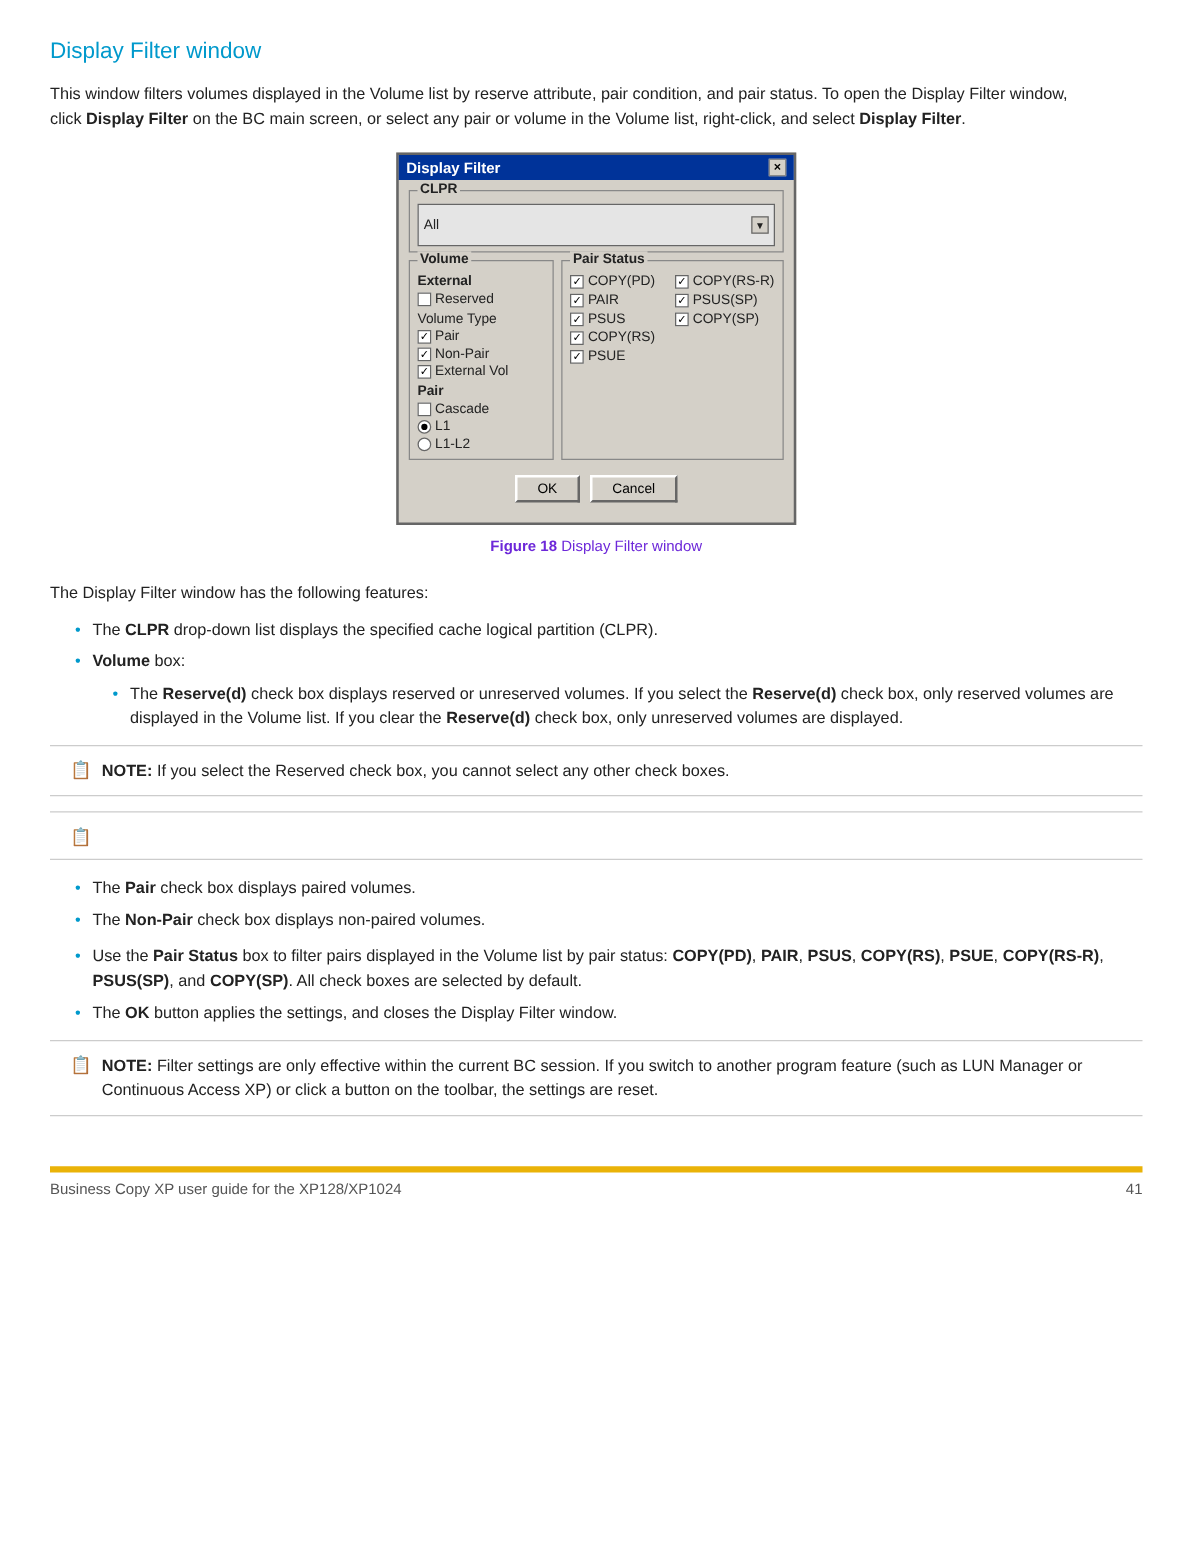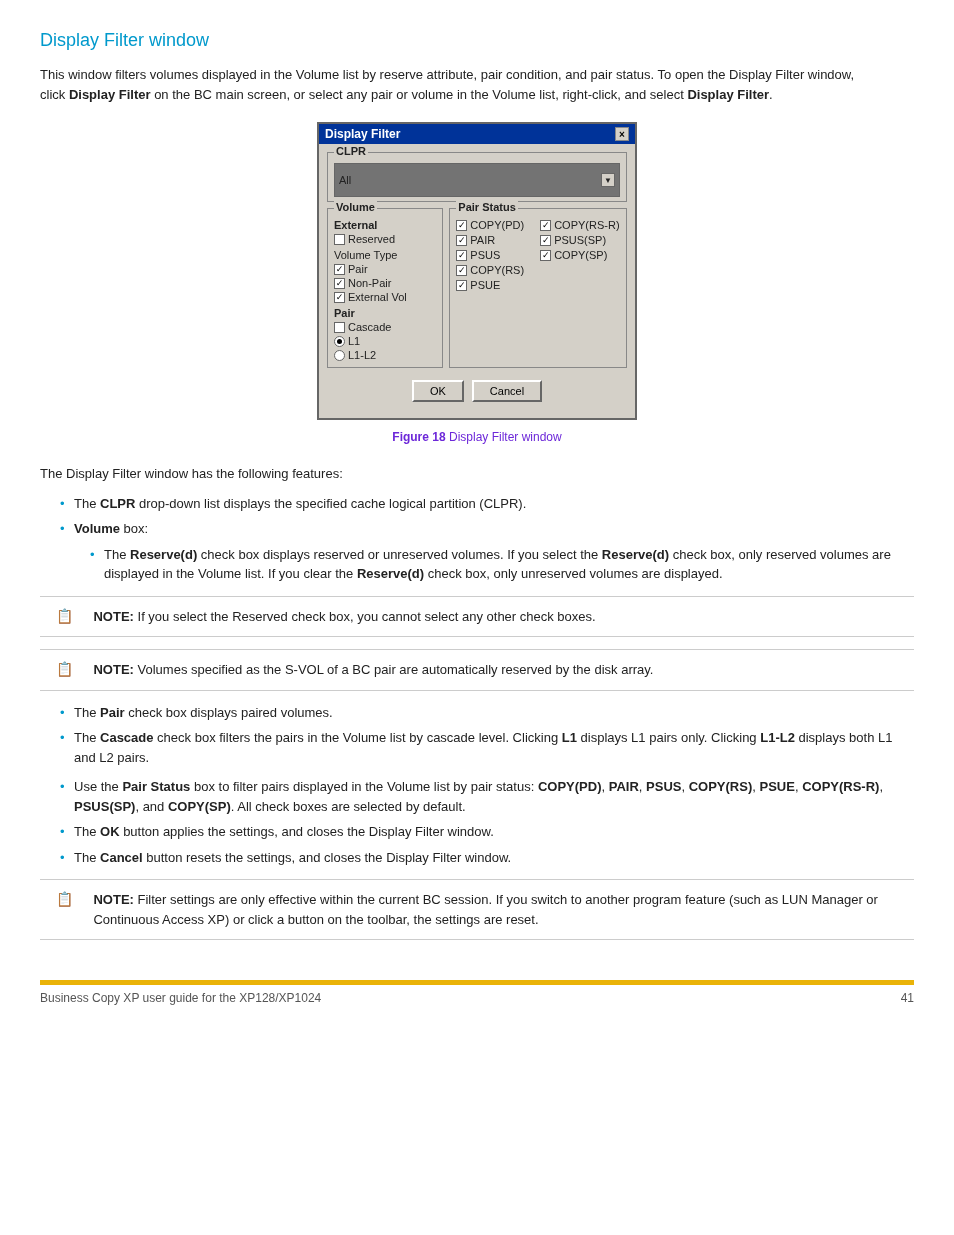--- a/index.html
+++ b/index.html
@@ -89,21 +89,21 @@
     }
 
     .clpr-row {
       display: flex;
       align-items: center;
       margin-top: 4px;
     }
 
     .clpr-dropdown {
       flex: 1;
-      background: #737373;
+      background: #e5e5e5;
       border: 1px solid #666;
       height: 34px;
       display: flex;
       align-items: center;
       padding: 12px 4px;
       font-size: 11px;
       justify-content: space-between;
     }
 
     .dropdown-arrow {
@@ -278,21 +278,20 @@
     .note-icon {
       font-size: 14px;
       color: #555;
       flex-shrink: 0;
       margin-top: 1px;
     }
 
     .note-text {
       font-size: 13px;
       line-height: 1.5;
-      margin-left: 12px;
     }
 
     .note-text strong {
       font-weight: bold;
     }
 
     .footer {
       margin-top: 40px;
       border-top: 5px solid #eab308;
       padding-top: 6px;
@@ -465,44 +464,38 @@
 
 <div class="note-box">
   <span class="note-icon">📋</span>
   <span class="note-text">
     <strong>NOTE:</strong>&nbsp;<span>If you select the Reserved check box, you cannot select any other check boxes.</span>
   </span>
 </div>
 
 <div class="note-box">
   <span class="note-icon">📋</span>
-  <span class="note-text">
-    <strong>NOTE:</strong>&nbsp;<span>Volumes specified as the S-VOL of a BC pair are automatically reserved by the disk array.</span>
-  </span>
 </div>
 
 <ul class="bullet-list">
   <li>
     The <strong>Pair</strong> check box displays paired volumes.
   </li>
   <li>
-    The <strong>Cascade</strong> check box filters the pairs in the Volume list by cascade level. Clicking <strong>L1</strong> displays L1 pairs only. Clicking <strong>L1-L2</strong> displays both L1 and L2 pairs.
+    The <strong>Non-Pair</strong> check box displays non-paired volumes.
   </li>
 </ul>
 
 <ul class="bullet-list">
   <li>
     Use the <strong>Pair Status</strong> box to filter pairs displayed in the Volume list by pair status: <strong>COPY(PD)</strong>, <strong>PAIR</strong>, <strong>PSUS</strong>, <strong>COPY(RS)</strong>, <strong>PSUE</strong>, <strong>COPY(RS-R)</strong>, <strong>PSUS(SP)</strong>, and <strong>COPY(SP)</strong>. All check boxes are selected by default.
   </li>
   <li>
     The <strong>OK</strong> button applies the settings, and closes the Display Filter window.
   </li>
-  <li>
-    The <strong>Cancel</strong> button resets the settings, and closes the Display Filter window.
-  </li>
 </ul>
 
 <div class="note-box">
   <span class="note-icon">📋</span>
   <span class="note-text">
     <strong>NOTE:</strong>&nbsp;<span>Filter settings are only effective within the current BC session. If you switch to another program feature (such as LUN Manager or Continuous Access XP) or click a button on the toolbar, the settings are reset.</span>
   </span>
 </div>
 
 <div class="footer">

